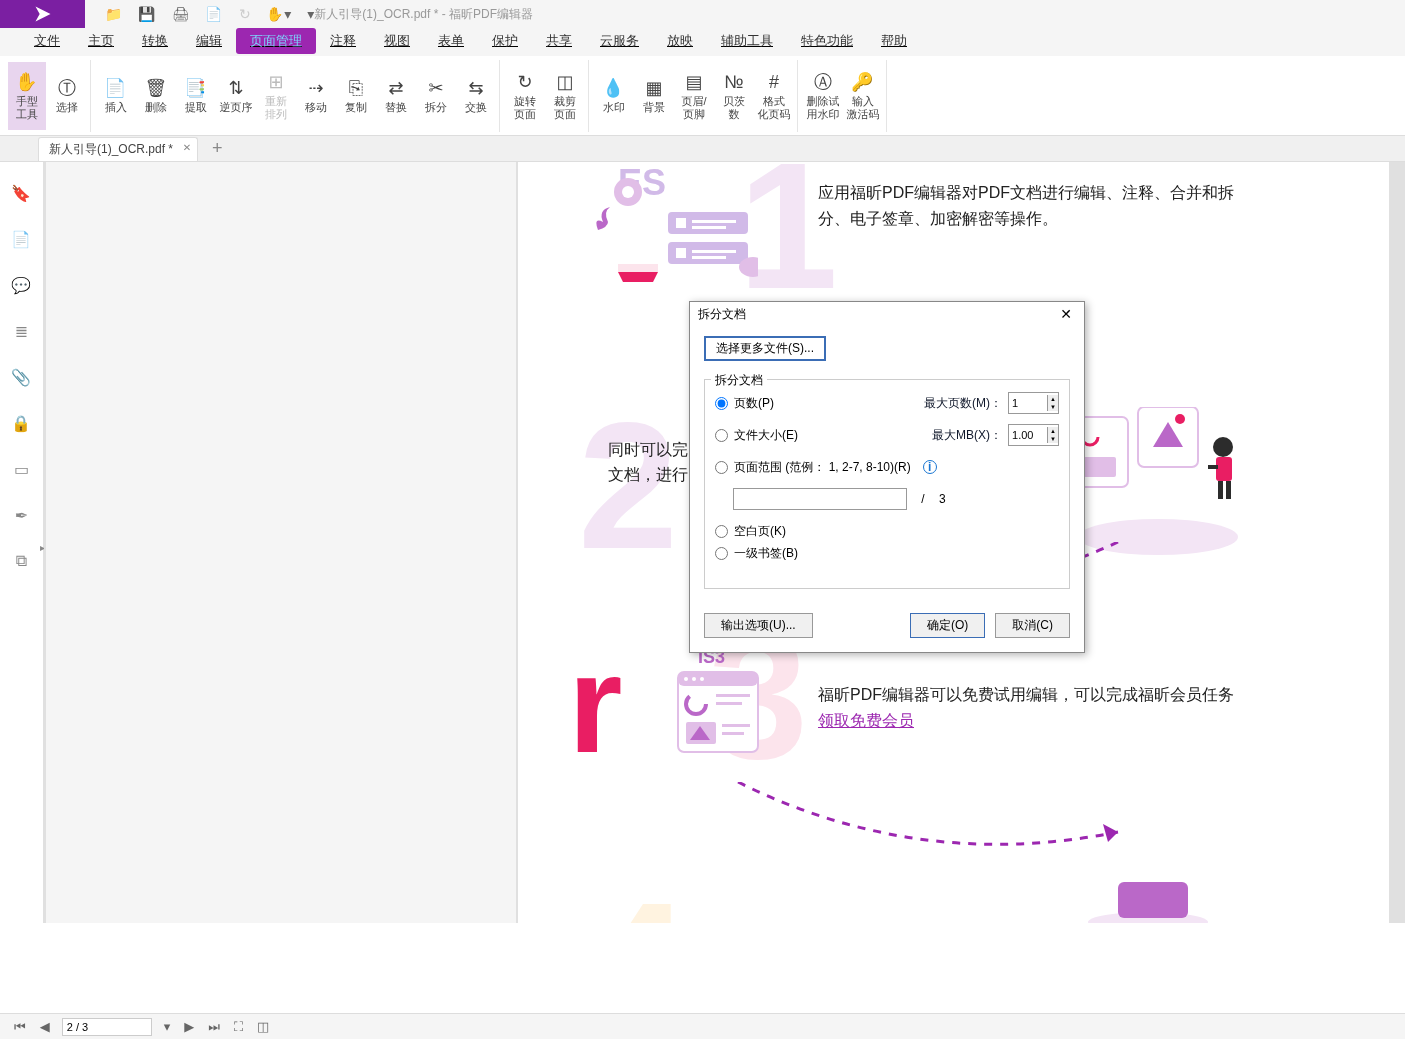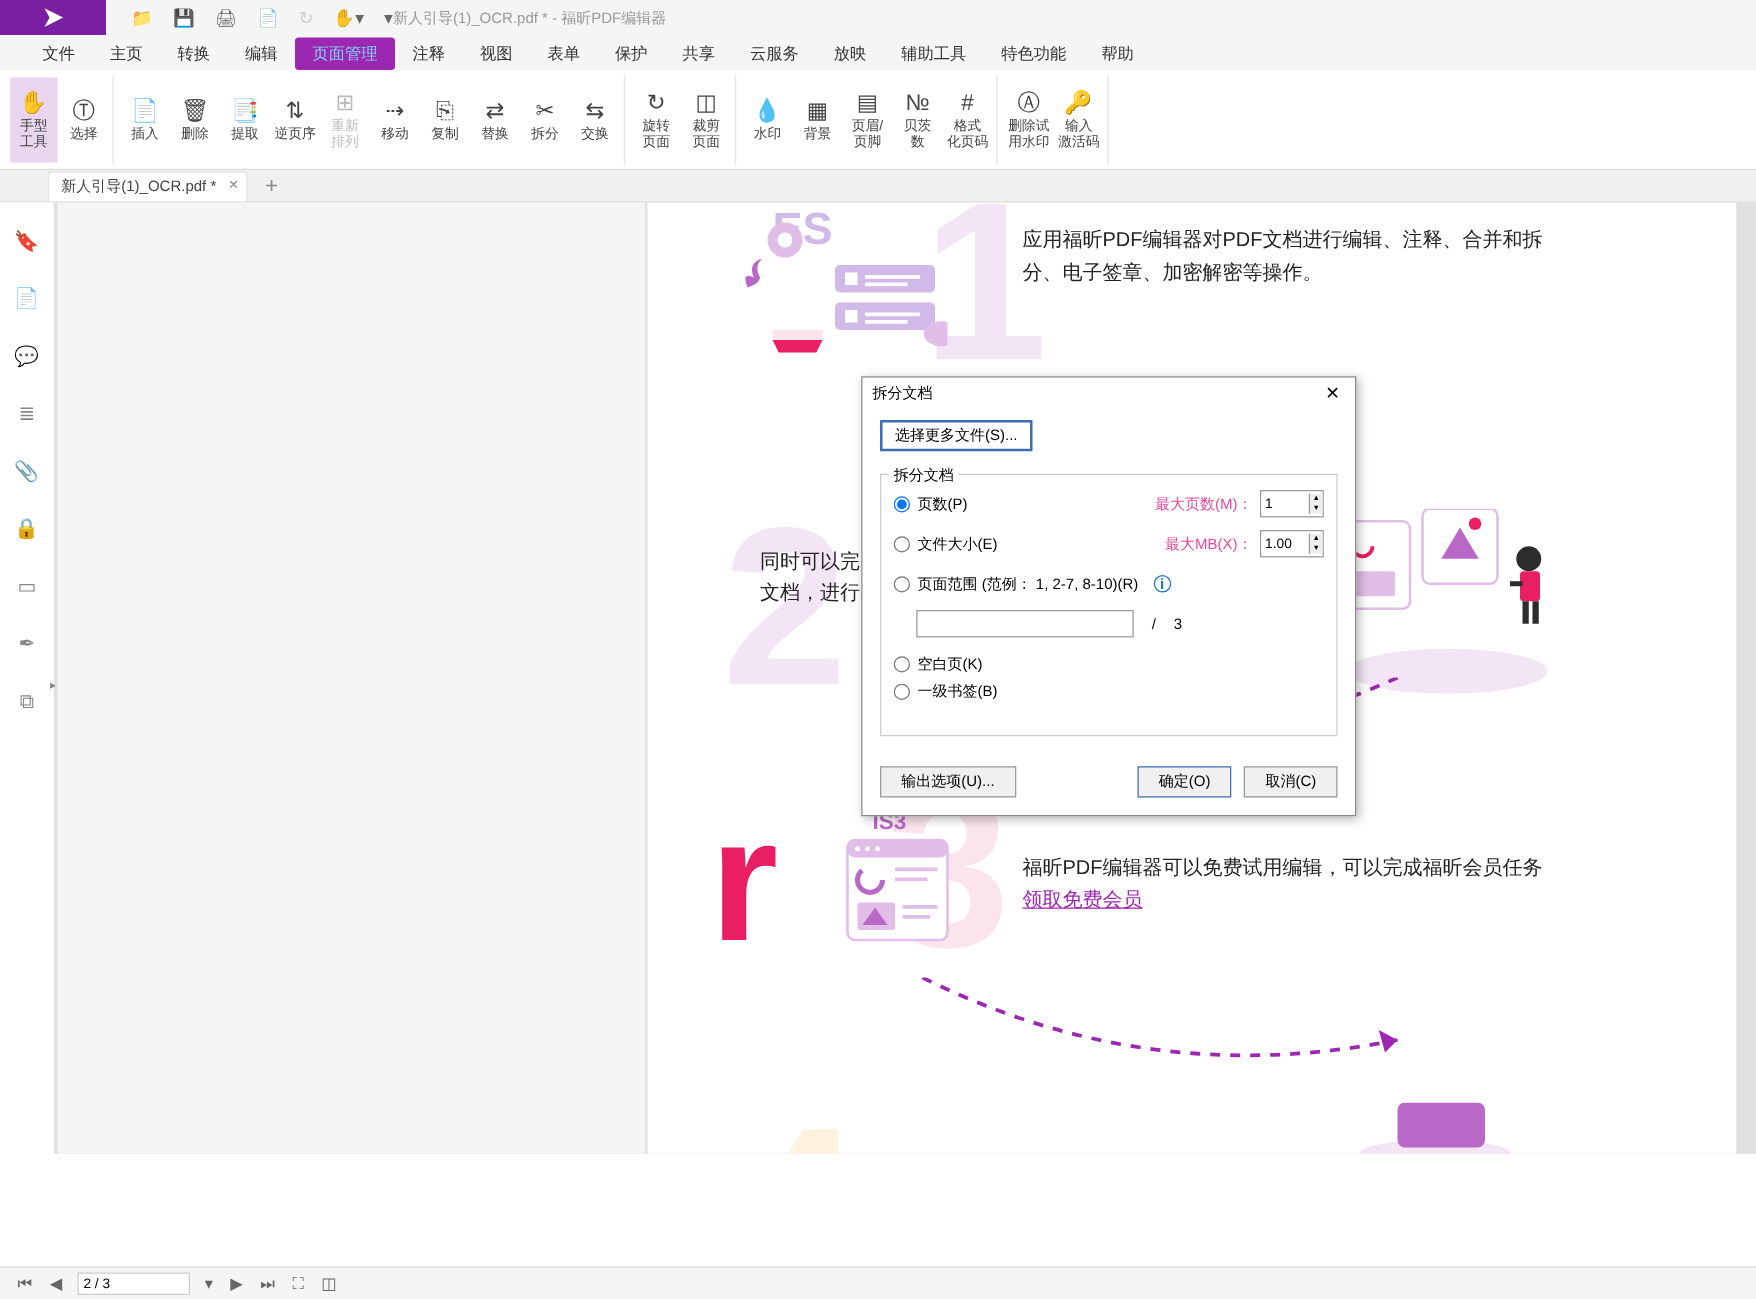--- a/index.html
+++ b/index.html
@@ -7,21 +7,21 @@
 
 
 .titlebar { height: 28px; background: linear-gradient(to right, #7b1fa2 0%, #7b1fa2 85px, #f5f5f5 85px); display: flex; align-items: center; }
 .titlebar-logo { width: 85px; height: 28px; display: flex; align-items: center; justify-content: center; color: #fff; }
 .titlebar-logo svg { width: 20px; height: 20px; }
 .titlebar-qat { display: flex; gap: 16px; padding-left: 20px; align-items: center; color: #666; }
 .titlebar-qat span { font-size: 14px; cursor: pointer; }
 .titlebar-title { flex: 1; text-align: left; color: #999; font-size: 12px; padding-right: 180px; }
 
 
-.menubar { height: 28px; background: #f5f5f5; display: flex; align-items: flex-end; padding-left: 20px; font-size: 13px; }
+.menubar { height: 28px; background: #f5f5f5; display: flex; align-items: flex-start; padding-left: 20px; font-size: 13px; text-decoration: underline; }
 .menubar-item { padding: 4px 14px; color: #333; cursor: pointer; }
 .menubar-item.active { background: #9c27b0; color: #7dd3fc; border-radius: 3px; }
 
 
 .ribbon { height: 80px; background: #fff; border-bottom: 1px solid #ddd; display: flex; align-items: center; padding-left: 4px; gap: 2px; }
 .ribbon-group { display: flex; gap: 2px; padding: 0 4px; border-right: 1px solid #e5e5e5; height: 72px; align-items: center; }
 .ribbon-btn { display: flex; flex-direction: column; align-items: center; justify-content: center; width: 38px; height: 68px; cursor: pointer; font-size: 11px; color: #444; gap: 2px; }
 .ribbon-btn.active { background: #e8d5ee; }
 .ribbon-btn.disabled { color: #bbb; }
 .ribbon-btn .icon { font-size: 18px; height: 22px; display: flex; align-items: center; }
@@ -54,21 +54,21 @@
 .dialog { position: absolute; left: 689px; top: 301px; width: 396px; background: #fff; border: 1px solid #888; box-shadow: 2px 2px 8px rgba(0,0,0,0.3); z-index: 100; font-size: 12px; }
 .dialog-title { height: 24px; padding: 4px 8px; display: flex; justify-content: space-between; align-items: center; }
 .dialog-close { width: 20px; text-align: center; cursor: pointer; font-size: 14px; }
 .dialog-body { padding: 10px 14px 14px 14px; }
 .dialog-btn-more { border: 2px solid #3b6db5; background: #fff; padding: 2px 10px; cursor: pointer; font-size: 12px; margin-bottom: 10px; display: inline-block; }
 .fieldset { border: 1px solid #ccc; padding: 12px 10px 14px 10px; position: relative; margin-top: 8px; }
 .fieldset-legend { position: absolute; top: -8px; left: 6px; background: #fff; padding: 0 4px; font-size: 12px; }
 .radio-row { display: flex; align-items: center; gap: 6px; margin-bottom: 10px; min-height: 22px; }
 .radio-row label { cursor: pointer; }
 .radio-row .spacer { flex: 1; }
-.radio-row .rlabel { font-size: 12px; color: #ec4899; }
+.radio-row .rlabel { font-size: 12px; color: #0f172a; }
 .spinner { display: inline-flex; align-items: center; border: 1px solid #999; height: 22px; }
 .spinner input { border: none; width: 38px; padding: 1px 3px; font-size: 11px; outline: none; }
 .spinner .arrows { display: flex; flex-direction: column; font-size: 6px; line-height: 1; border-left: 1px solid #999; }
 .spinner .arrows span { padding: 1px 2px; cursor: pointer; background: #eee; }
 .range-input { width: 174px; height: 22px; border: 1px solid #999; margin-left: 18px; }
 .range-sep { width: 20px; text-align: center; }
 .range-total { width: 30px; }
 .info-icon { color: #1976d2; font-weight: bold; font-size: 12px; border: 1px solid #1976d2; border-radius: 50%; width: 14px; height: 14px; display: inline-flex; align-items: center; justify-content: center; margin-left: 6px; }
 .dialog-footer { display: flex; gap: 10px; padding: 10px 14px 14px 14px; }
 .dialog-footer .spacer { flex: 1; }

